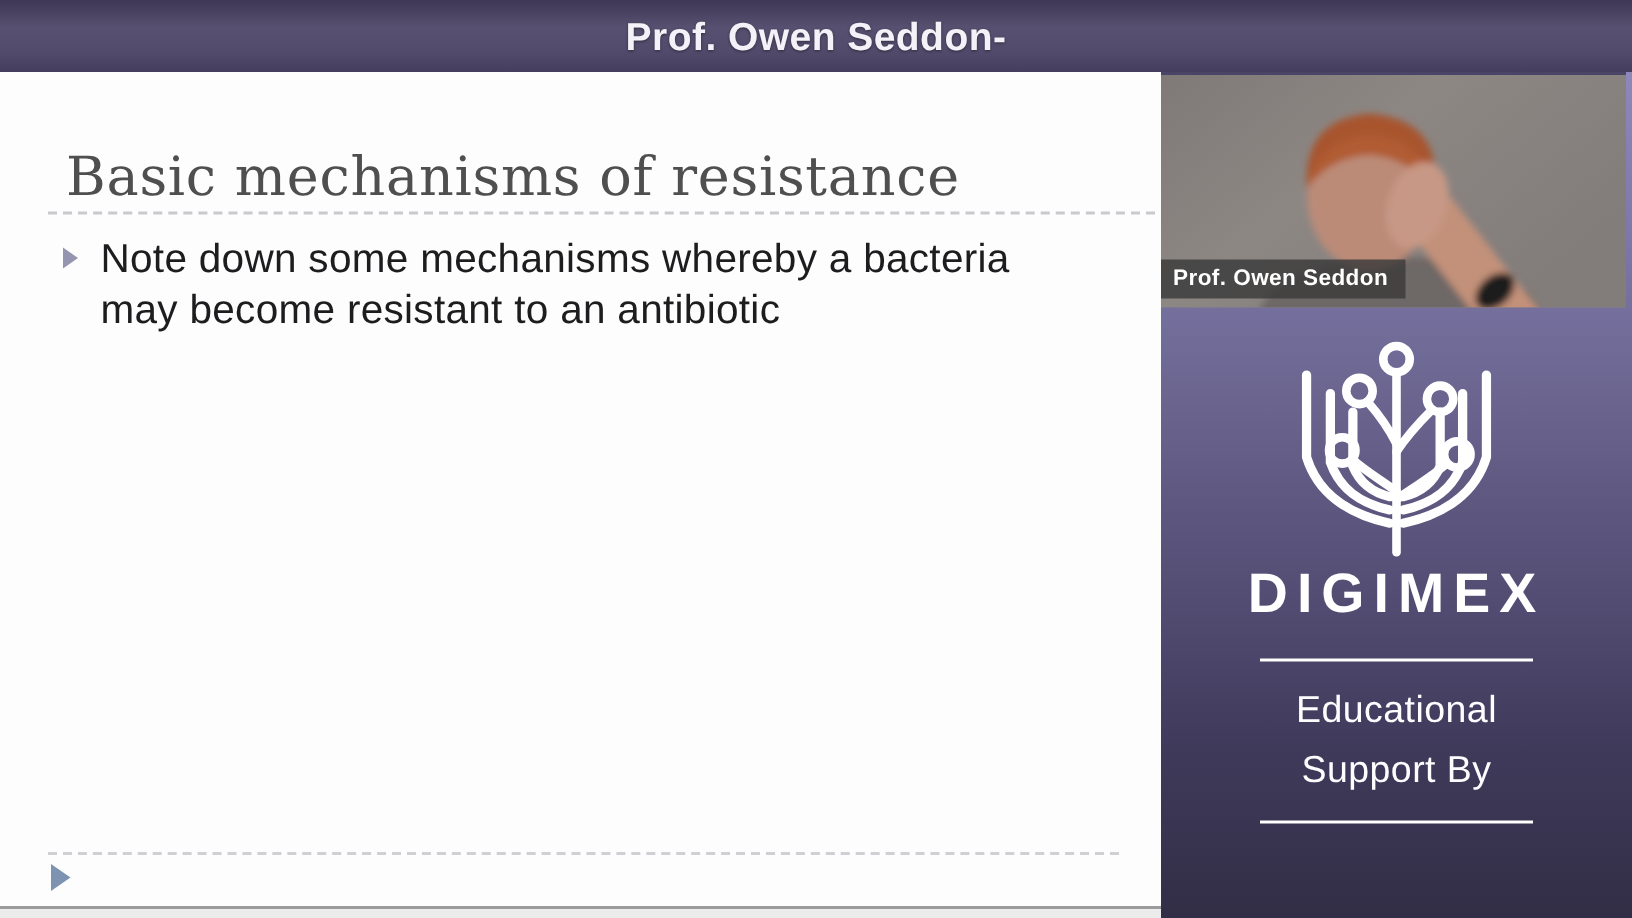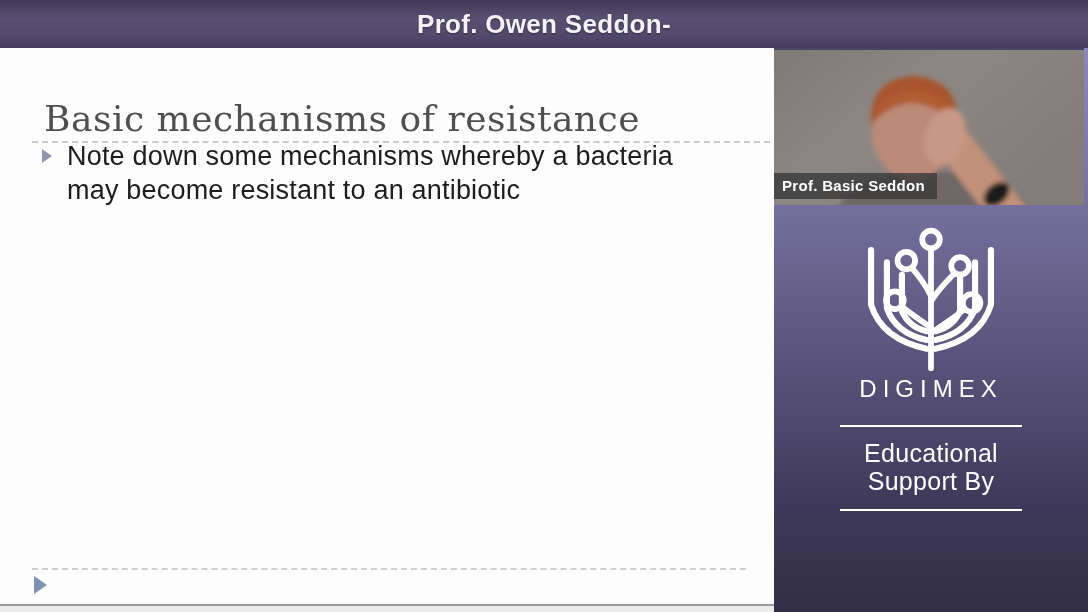--- a/index.html
+++ b/index.html
@@ -29,21 +29,21 @@
   .slide{position:relative;flex:1;background:#fdfdfd;}
   .slide-title{
     position:absolute;left:44px;top:50px;
     font-family:"DejaVu Serif","Liberation Serif",serif;
     font-size:36px;font-weight:400;color:#4f4f4f;letter-spacing:.5px;
   }
   .title-rule{
     position:absolute;left:32px;right:4px;top:93px;height:0;
     border-top:2px dashed #c9c9ce;
   }
-  .bullet-item{position:absolute;left:42px;top:91px;display:flex;}
+  .bullet-item{position:absolute;left:42px;top:107px;display:flex;}
   .bullet-glyph{
     width:0;height:0;margin-top:10px;flex:0 0 auto;
     border-left:10px solid #9595b0;
     border-top:7px solid transparent;
     border-bottom:7px solid transparent;
   }
   .bullet-text{
     margin-left:15px;max-width:610px;
     font-size:27px;line-height:34px;color:#1d1d1f;letter-spacing:.2px;
   }
@@ -74,28 +74,28 @@
     position:absolute;left:0;bottom:6px;
     background:rgba(58,58,58,.82);color:#fff;
     font-size:15px;font-weight:700;letter-spacing:.3px;
     padding:4px 12px 5px 8px;
   }
 
   
   .brand-panel{flex:1;display:flex;flex-direction:column;align-items:center;color:#fff;}
   .brand-logo{margin-top:8px;width:178px;height:164px;}
   .brand-name{
-    font-size:24px;font-weight:400;letter-spacing:6px;color:#fff;margin-top:-2px;
+    font-size:37px;font-weight:700;letter-spacing:6px;color:#fff;margin-top:-2px;
   }
   .brand-divider{width:182px;height:2px;background:#fff;border:none;margin:0;}
   .divider-top{margin-top:22px;}
   .divider-bottom{margin-top:14px;}
   .support-label{
     margin-top:12px;width:200px;text-align:center;
-    font-size:25px;line-height:28px;font-weight:500;color:#fdfdff;letter-spacing:.3px;
+    font-size:25px;line-height:40px;font-weight:500;color:#fdfdff;letter-spacing:.3px;
   }
   .sponsor-wrap{position:relative;margin-top:8px;}
   .sponsor-name{
     font-family:"DejaVu Sans","Liberation Sans",sans-serif;
     font-size:49px;font-weight:700;letter-spacing:1px;color:#fff;
   }
   .sponsor-dot{
     position:absolute;left:-2px;bottom:9px;width:9px;height:9px;border-radius:50%;background:#fff;
   }
 </style>
@@ -146,21 +146,21 @@
             <path d="M98,78 Q94,30 140,26 Q186,30 184,72 Q170,48 140,46 Q112,48 98,78 Z" fill="#a8542f"></path>
             <path d="M98,76 Q104,44 140,40 Q176,44 182,74 Q160,54 138,54 Q114,56 98,76 Z" fill="#b15c33"></path>
 
             <line x1="238" y1="168" x2="182" y2="96" stroke="#c39179" stroke-width="36" stroke-linecap="round"></line>
 
             <ellipse cx="172" cy="88" rx="20" ry="30" fill="#c79885" transform="rotate(18 172 88)"></ellipse>
 
             <ellipse cx="224" cy="146" rx="15" ry="10" fill="#1c1c1e" transform="rotate(-42 224 146)"></ellipse>
           </g>
         </svg>
-        <div class="webcam-label">Prof. Basic Seddon</div>
+        <div class="webcam-label">Prof. Owen Seddon</div>
       </div>
 
       <div class="brand-panel">
 
         <svg class="brand-logo" viewBox="0 0 200 186">
           <g stroke="#fff" fill="none" stroke-width="7" stroke-linecap="round">
 
             <path d="M32,42 L32,104 C40,130 62,147 95,154"></path>
             <path d="M50,56 L50,108 C57,128 72,139 95,144"></path>
             <path d="M67,70 L67,111 C72,123 82,131 95,134"></path>

